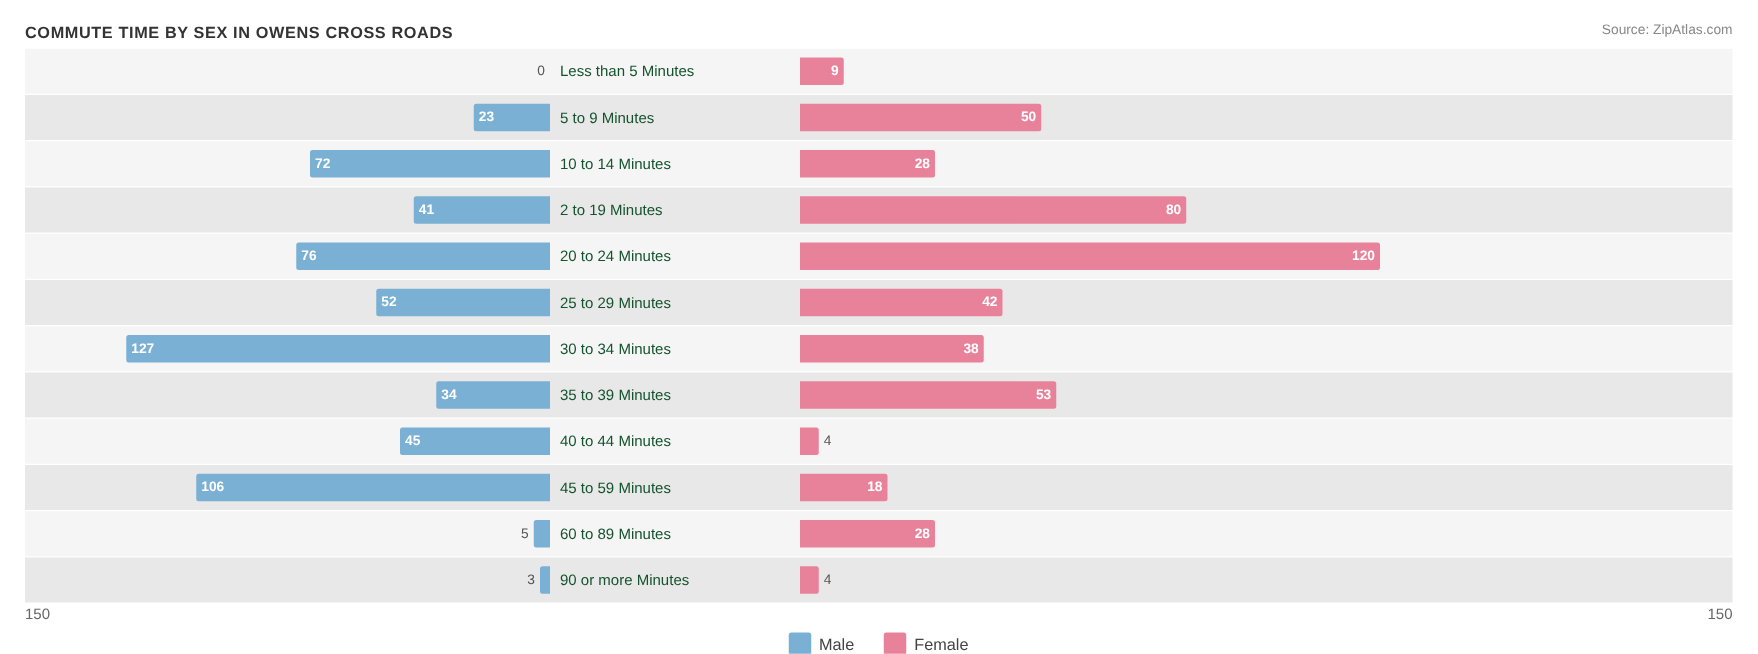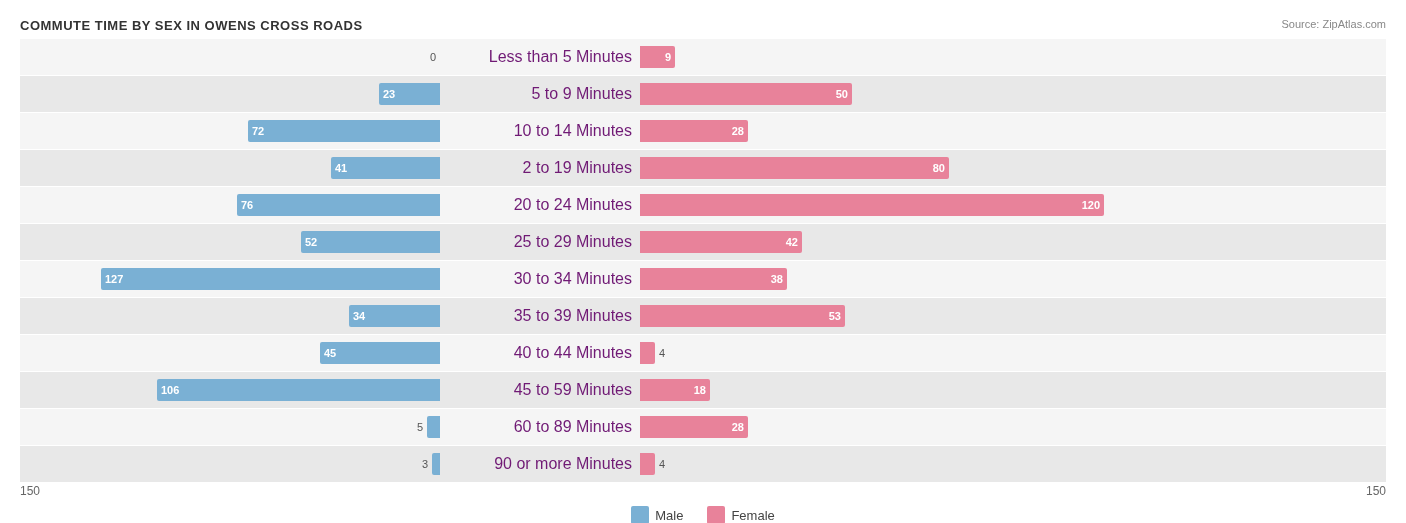--- a/index.html
+++ b/index.html
@@ -59,23 +59,23 @@
     .right-section {
       width: 620px;
       display: flex;
       align-items: center;
       padding-left: 4px;
       position: relative;
       height: 100%;
     }
     .label-section {
       width: 200px;
-      text-align: right;
-      font-size: 16px;
-      color: #701a75;
+      text-align: left;
+      font-size: 12px;
+      color: #14532d;
       padding: 0 8px;
       flex-shrink: 0;
     }
     .bar-male {
       height: 22px;
       background: #7ab0d4;
       position: absolute;
       right: 0;
       border-radius: 2px 0 0 2px;
       display: flex;
@@ -175,21 +175,21 @@
       <div class="bar-row">
     <div class="left-section" style="width:420px; min-width:420px;">
 
       <div class="bar-male" style="width:61px;">
         <span class="bar-value-male">23</span>
       </div>
     </div>
     <div class="label-section">5 to 9 Minutes</div>
     <div class="right-section" style="width:640px;">
 
-      <div class="bar-female" style="width:212px;">
+      <div class="bar-female" style="width:193px;">
         <span class="bar-value-female">50</span>
       </div>
     </div>
   </div>
       <div class="bar-row">
     <div class="left-section" style="width:420px; min-width:420px;">
 
       <div class="bar-male" style="width:192px;">
         <span class="bar-value-male">72</span>
       </div>

